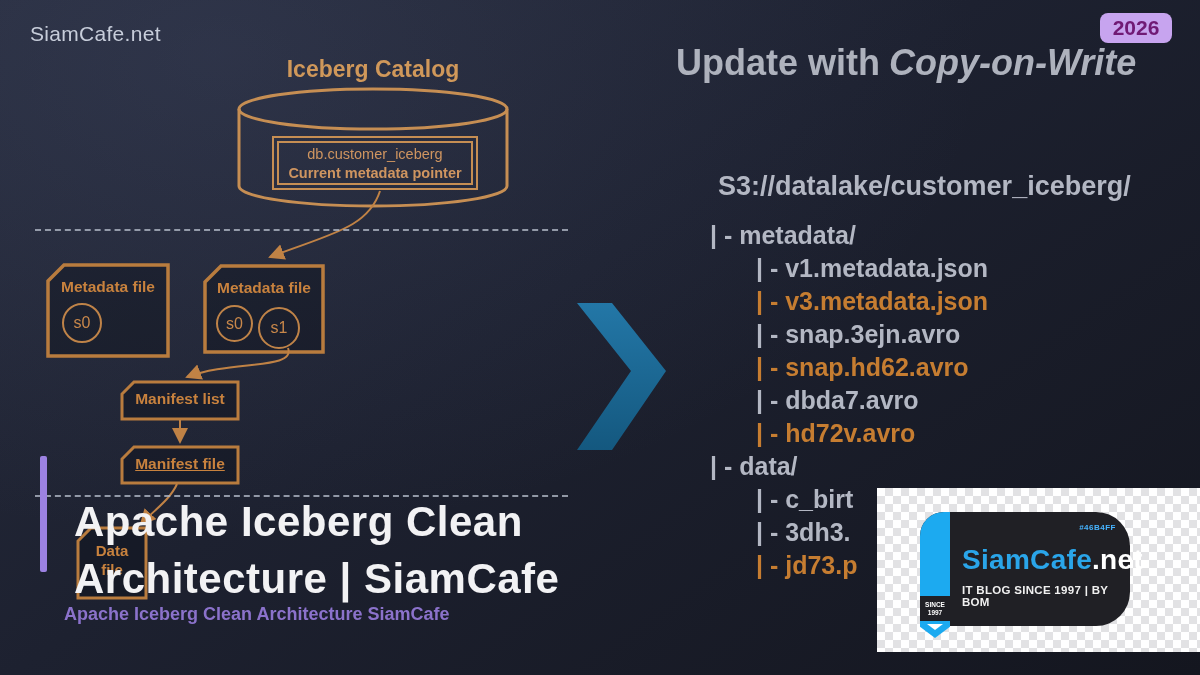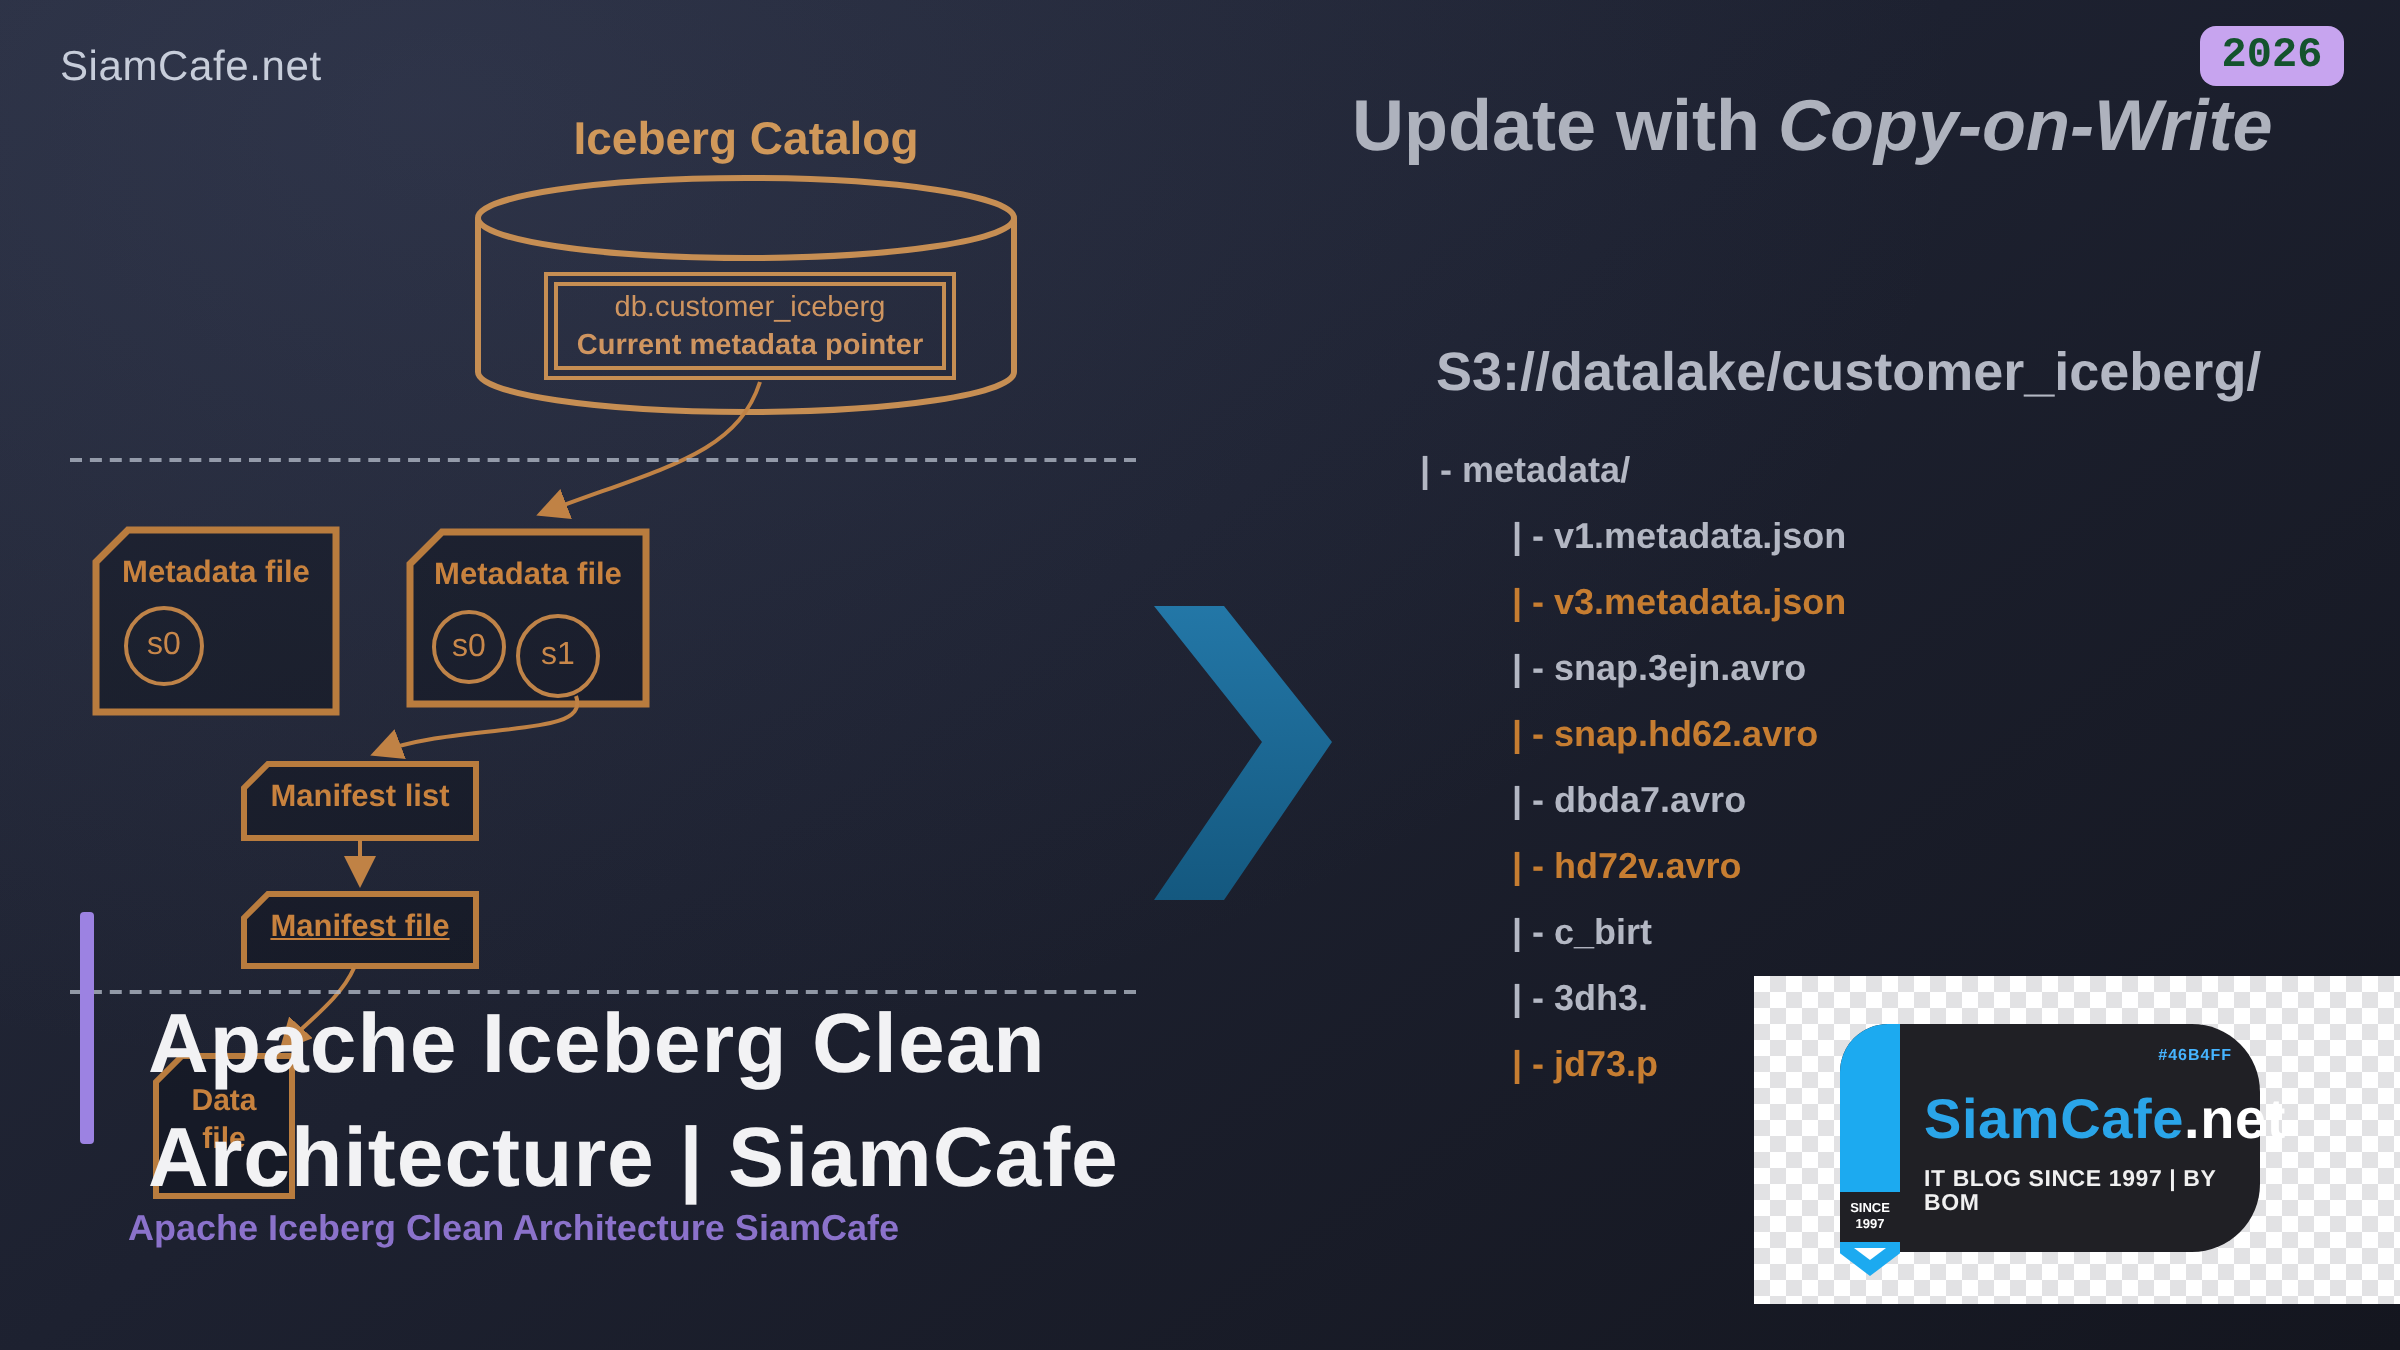--- a/index.html
+++ b/index.html
@@ -8,22 +8,22 @@
     font-family:"Liberation Sans",sans-serif;
     background:
       radial-gradient(ellipse at 18% 8%, rgba(82,92,128,.22), transparent 55%),
       linear-gradient(145deg,#272c3d 0%,#1d2130 45%,#14161f 100%);
   }
   .abs{position:absolute;}
   
   .watermark{left:30px;top:22px;font-size:21px;color:#c7cdda;letter-spacing:.3px;}
   
   .year-badge{left:1100px;top:13px;width:72px;height:30px;border-radius:8px;
-    background:#c7a4ef;color:#14532d;font-weight:bold;font-size:21px;
-    display:flex;align-items:center;justify-content:center;font-family:Liberation Mono, monospace;}
+    background:#c7a4ef;color:#701a75;font-weight:bold;font-size:21px;
+    display:flex;align-items:center;justify-content:center;}
   
   .catalog-title{left:238px;top:56px;width:270px;text-align:center;
     font-size:23px;font-weight:bold;color:#d0985a;}
   .pointer-box{left:272px;top:136px;width:206px;height:54px;box-sizing:border-box;
     border:2px solid #c68e53;}
   .pointer-inner{position:absolute;inset:3px;border:2px solid #c68e53;
     display:flex;flex-direction:column;align-items:center;justify-content:center;gap:3px;}
   .db-name{font-size:14.5px;color:#cf9560;}
   .pointer-label{font-size:14.5px;font-weight:bold;color:#cf9560;}
   .file-label{font-weight:bold;font-size:15.5px;color:#c8823e;text-align:center;}
@@ -45,21 +45,21 @@
   .dash2{top:495px;z-index:1;}
   
   .accent-bar{left:40px;top:456px;width:7px;height:116px;background:#9c82e2;border-radius:2px;z-index:3;}
   .main-title{left:62px;top:481px;margin:12px;font-size:42px;line-height:57px;
     font-weight:bold;color:#f2f2f4;letter-spacing:.5px;z-index:3;}
   .subtitle{left:64px;top:604px;font-size:18px;font-weight:bold;color:#8b72cb;z-index:3;}
   
   .cow-title{left:676px;top:42px;font-size:36px;font-weight:bold;color:#aeb2bd;}
   .cow-title .em{font-style:italic;margin-left:9px;}
   .s3-path{left:718px;top:171px;font-size:27px;font-weight:bold;color:#b3b7c3;}
-  .tree{left:710px;top:219px;font-size:18px;font-weight:bold;color:#b3b7c3;}
+  .tree{left:710px;top:219px;font-size:25px;font-weight:bold;color:#b3b7c3;}
   .tree .t{height:33px;line-height:33px;}
   .tree .l2{margin-left:46px;}
   .tree .hl{color:#c67d31;}
   
   .logo-card{left:877px;top:488px;width:323px;height:164px;z-index:4;
     background-color:#ffffff;
     background-image:
       linear-gradient(45deg,#e2e2e4 25%,transparent 25%,transparent 75%,#e2e2e4 75%),
       linear-gradient(45deg,#e2e2e4 25%,transparent 25%,transparent 75%,#e2e2e4 75%);
     background-size:16px 16px;background-position:0 0,8px 8px;}
@@ -162,20 +162,21 @@
   <div class="abs s3-path">S3://datalake/customer_iceberg/</div>
 
   <div class="abs tree">
     <div class="t l1">| - metadata/</div>
     <div class="t l2">| - v1.metadata.json</div>
     <div class="t l2 hl">| - v3.metadata.json</div>
     <div class="t l2">| - snap.3ejn.avro</div>
     <div class="t l2 hl">| - snap.hd62.avro</div>
     <div class="t l2">| - dbda7.avro</div>
     <div class="t l2 hl">| - hd72v.avro</div>
+    <div class="t l1">| - data/</div>
     <div class="t l2">| - c_birt</div>
     <div class="t l2">| - 3dh3.</div>
     <div class="t l2 hl">| - jd73.p</div>
   </div>
 
   <div class="abs logo-card">
     <div class="logo-badge">
       <div class="logo-strip"></div>
       <div class="ribbon">
         <div>SINCE</div>

